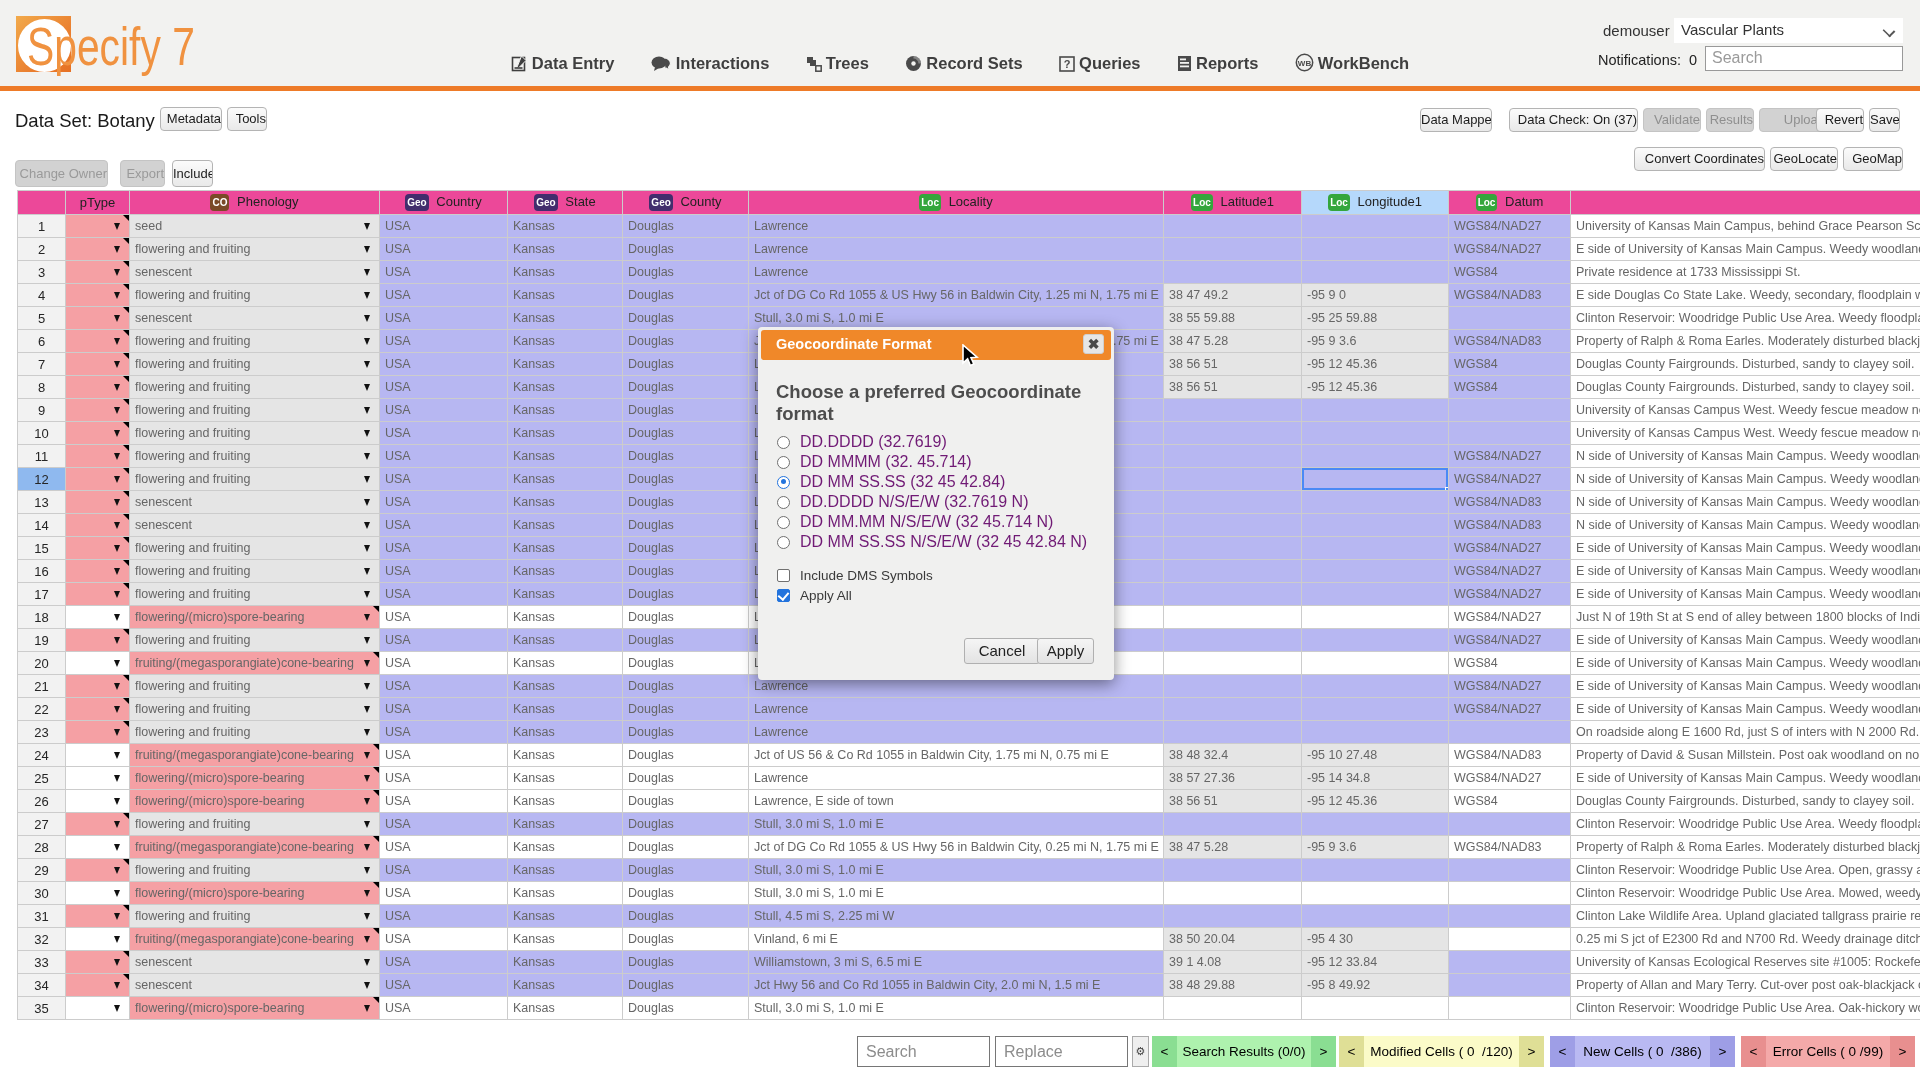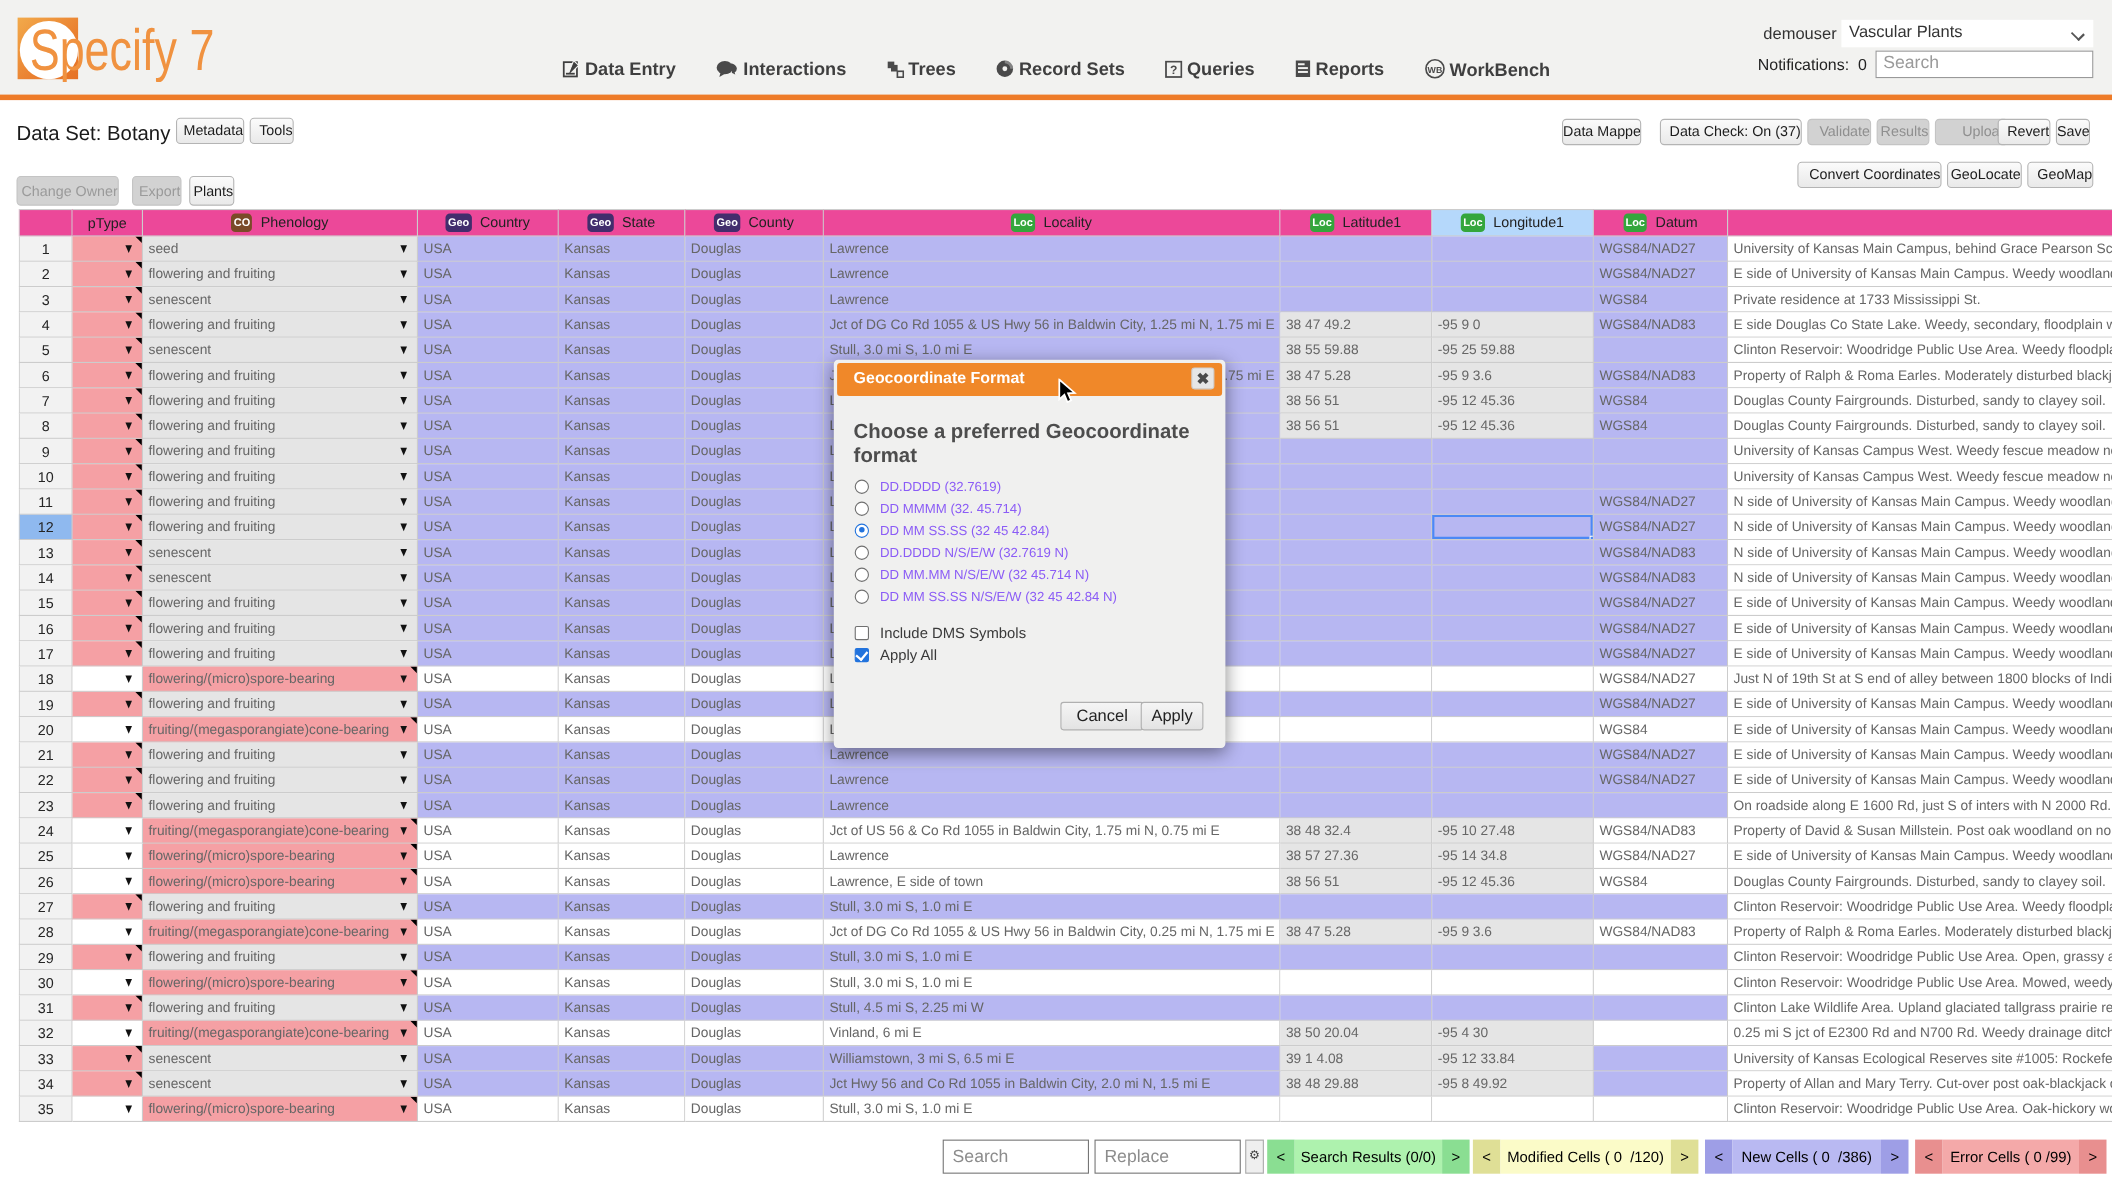--- a/index.html
+++ b/index.html
@@ -70,21 +70,21 @@
 #ovl{position:absolute;left:758px;top:327px;width:356px;height:353px;background:#f0f0ef;
   border-radius:4px;box-shadow:0 4px 16px rgba(0,0,0,.45);padding:3px}
 #mtitle{height:30px;background:#f08829;border-radius:3px;color:#fff;font-size:14.5px;
   font-weight:bold;line-height:29px;padding-left:15px;position:relative}
 #mclose{position:absolute;right:7px;top:4px;width:21px;height:20px;background:#e6e6e6;
   border:1px solid #cfcfcf;border-radius:3px;color:#4a4a4a;font-size:14px;font-weight:bold;
   text-align:center;line-height:19px}
 #mbody{padding:0 15px}
 #mhead{font-size:18.5px;font-weight:bold;color:#4d4d4d;line-height:22px;
   margin-top:21px;margin-bottom:7px}
-.ropt{position:relative;height:20px;font-size:12px;color:#8b5cf6;line-height:20px;
+.ropt{position:relative;height:20px;font-size:16px;color:#701a75;line-height:20px;
   padding-left:24px}
 .rad{position:absolute;left:1px;top:3.5px;width:13px;height:13px;border:1.5px solid #707070;
   border-radius:50%;background:#fff}
 .rad.on{border-color:#2273dd}
 .rad.on:after{content:"";position:absolute;left:2.5px;top:2.5px;width:5px;height:5px;
   border-radius:50%;background:#2273dd}
 .copt{position:relative;height:20px;font-size:13.5px;color:#3a3a3a;line-height:20px;
   padding-left:24px}
 .cb{position:absolute;left:1px;top:3px;width:13px;height:13px;border:1.5px solid #707070;
   border-radius:2px;background:#fff}
@@ -150,21 +150,21 @@
 <div id="usr">demouser</div>
 <div id="coll">Vascular Plants</div>
 <div id="notif">Notifications:&nbsp; 0</div>
 <div id="gsearch">Search</div>
 </div>
 <div id="dstitle">Data Set: Botany</div>
 <div class="btn " style="left:160px;top:107px;width:62px">Metadata</div>
 <div class="btn " style="left:227px;top:107px;width:40px">Tools</div>
 <div class="btn dis" style="left:15px;top:160px;width:93px;height:27px;line-height:25px">Change Owner</div>
 <div class="btn dis" style="left:120px;top:160px;width:45px;height:27px;line-height:25px">Export</div>
-<div class="btn " style="left:172px;top:160px;width:41px;height:27px;line-height:25px">Plants</div>
+<div class="btn " style="left:172px;top:160px;width:41px;height:27px;line-height:25px">Include</div>
 <div class="btn " style="left:1420px;top:108px;width:72px">Data Mapper</div>
 <div class="btn " style="left:1509px;top:108px;width:129px">Data Check: On (37)</div>
 <div class="btn dis2" style="left:1643px;top:108px;width:58px">Validate</div>
 <div class="btn dis2" style="left:1706px;top:108px;width:48px">Results</div>
 <div class="btn dis2" style="left:1759px;top:108px;width:67px">Upload</div>
 <div class="btn " style="left:1816px;top:108px;width:48px">Revert</div>
 <div class="btn " style="left:1869px;top:108px;width:31px">Save</div>
 <div class="btn " style="left:1634px;top:147px;width:131px">Convert Coordinates</div>
 <div class="btn " style="left:1770px;top:147px;width:68px">GeoLocate</div>
 <div class="btn " style="left:1843px;top:147px;width:60px">GeoMap</div>

